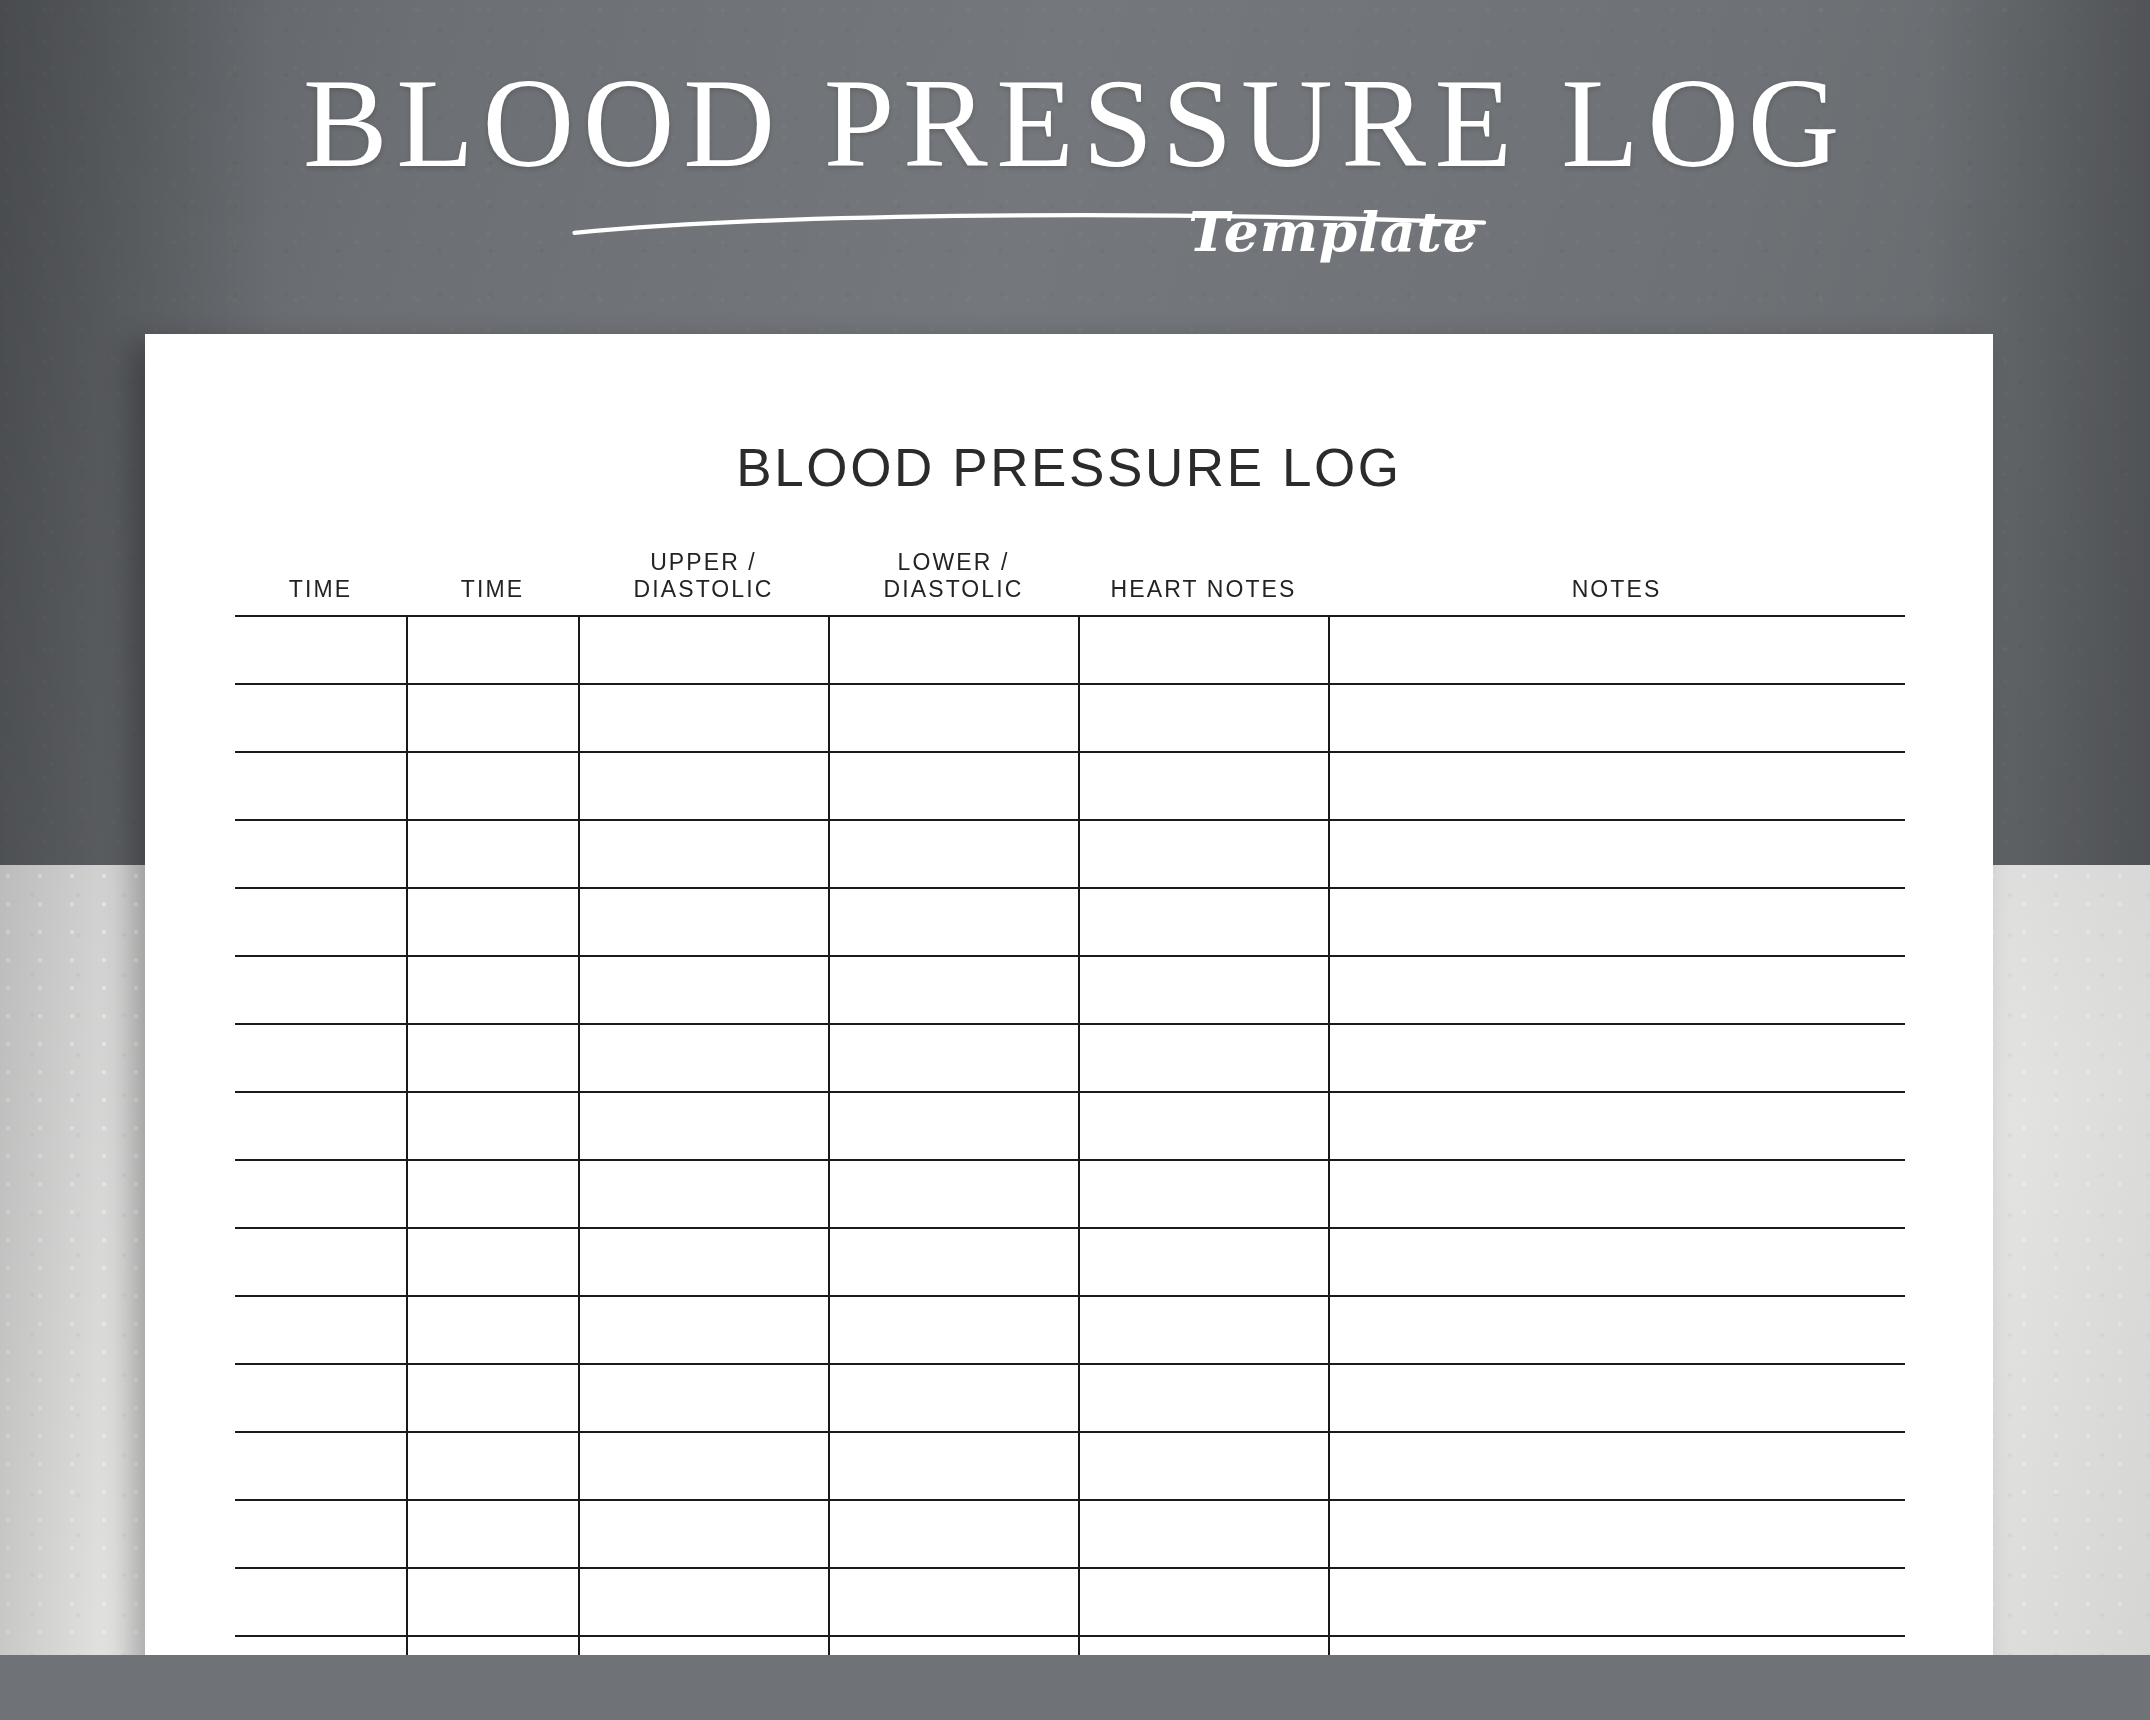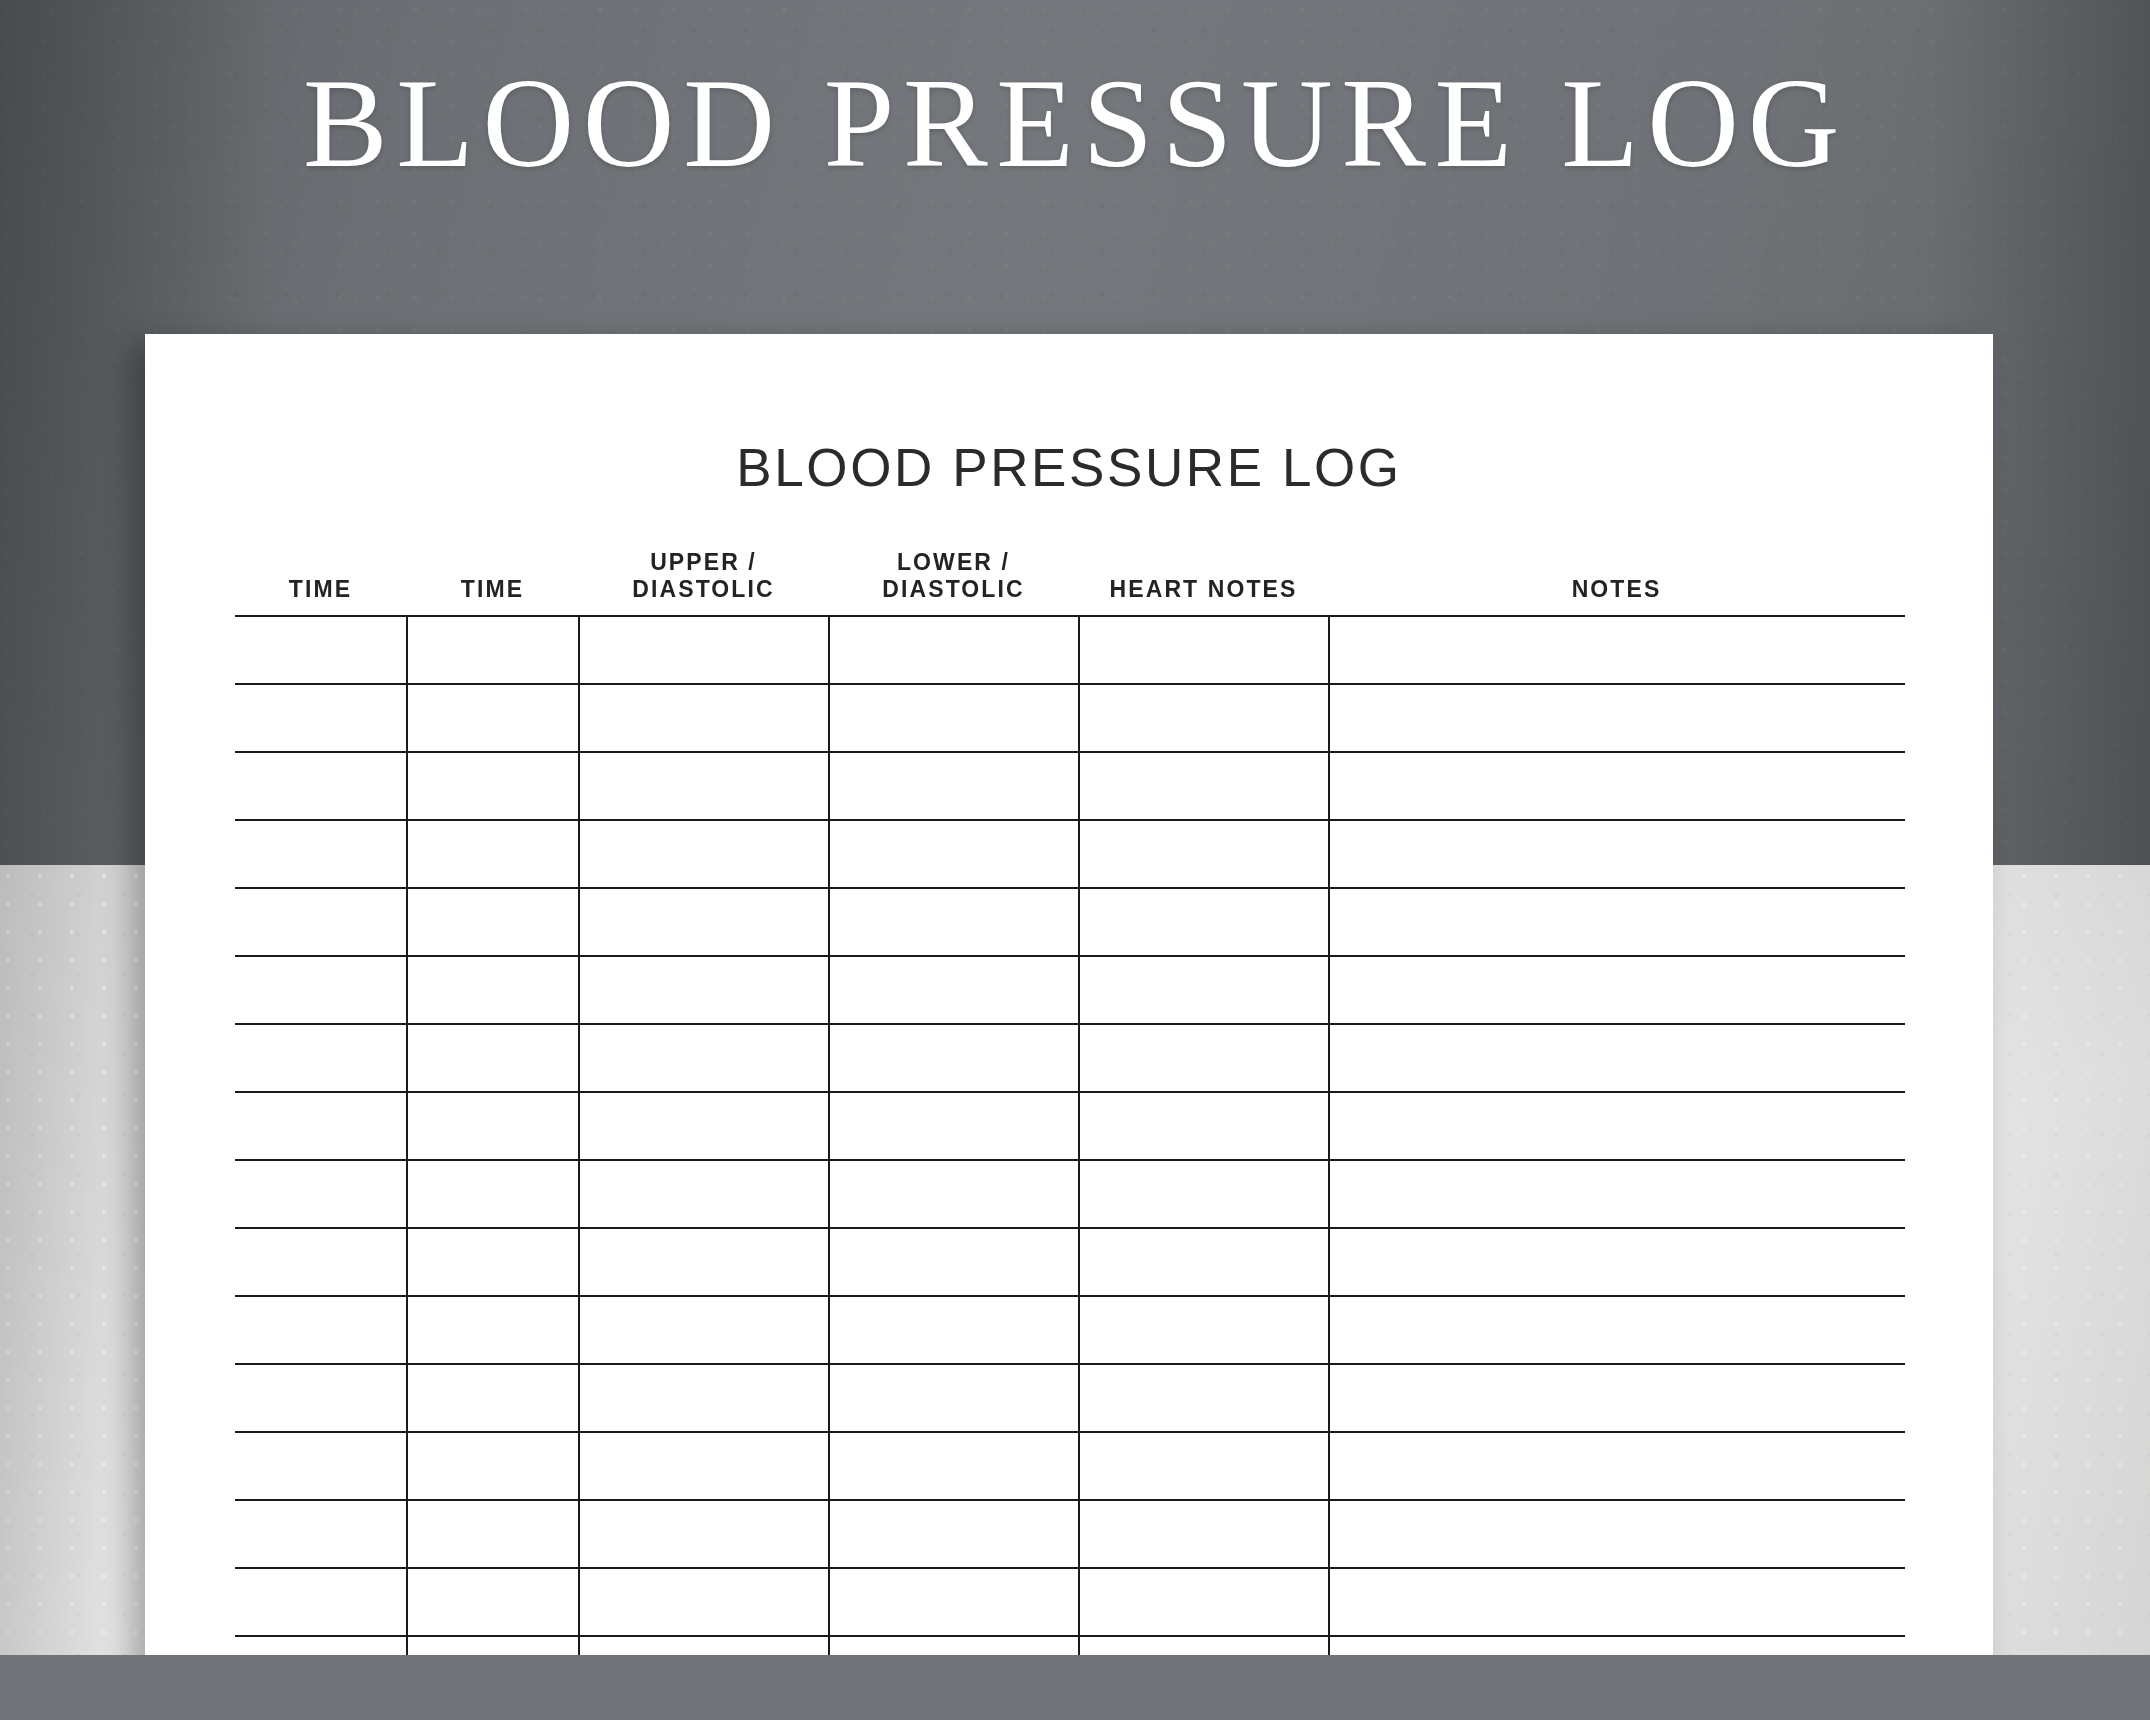--- a/index.html
+++ b/index.html
@@ -151,21 +151,21 @@
     margin: 50px auto 0 auto;
     width: 1669px;
   }
   table.bp-table {
     width: 100%;
     border-collapse: collapse;
     table-layout: fixed;
   }
   table.bp-table th {
     font-size: 23px;
-    font-weight: 700;
+    font-weight: 400;
     letter-spacing: 2.1px;
     color: #232323;
     text-align: center;
     vertical-align: bottom;
     padding-bottom: 12px;
     border-bottom: 2.2px solid #1a1a1a;
     line-height: 1.18;
   }
   table.bp-table td {
     height: 64px;
@@ -200,20 +200,26 @@
   </div>
 
   <div class="bg-bottom">
     <div class="bg-bottom-texture"></div>
     <div class="bg-bottom-left-shade"></div>
     <div class="bg-bottom-right-shade"></div>
   </div>
 
   <div class="heading">
     <div class="heading-main">BLOOD PRESSURE LOG</div>
+    <div class="heading-sub-wrap">
+      <svg class="swoosh" width="1032" height="34" viewBox="0 0 1200 40">
+        <path d="M10 28 C 260 4, 700 2, 1080 16" fill="none" stroke="#ffffff" stroke-width="5" stroke-linecap="round"></path>
+      </svg>
+      <div class="heading-sub">Template</div>
+    </div>
   </div>
 
   <div class="sheet">
     <div class="sheet-title">BLOOD PRESSURE LOG</div>
 
     <div class="table-wrap">
       <table class="bp-table">
         <colgroup>
           <col class="col-date">
             <col class="col-time">

